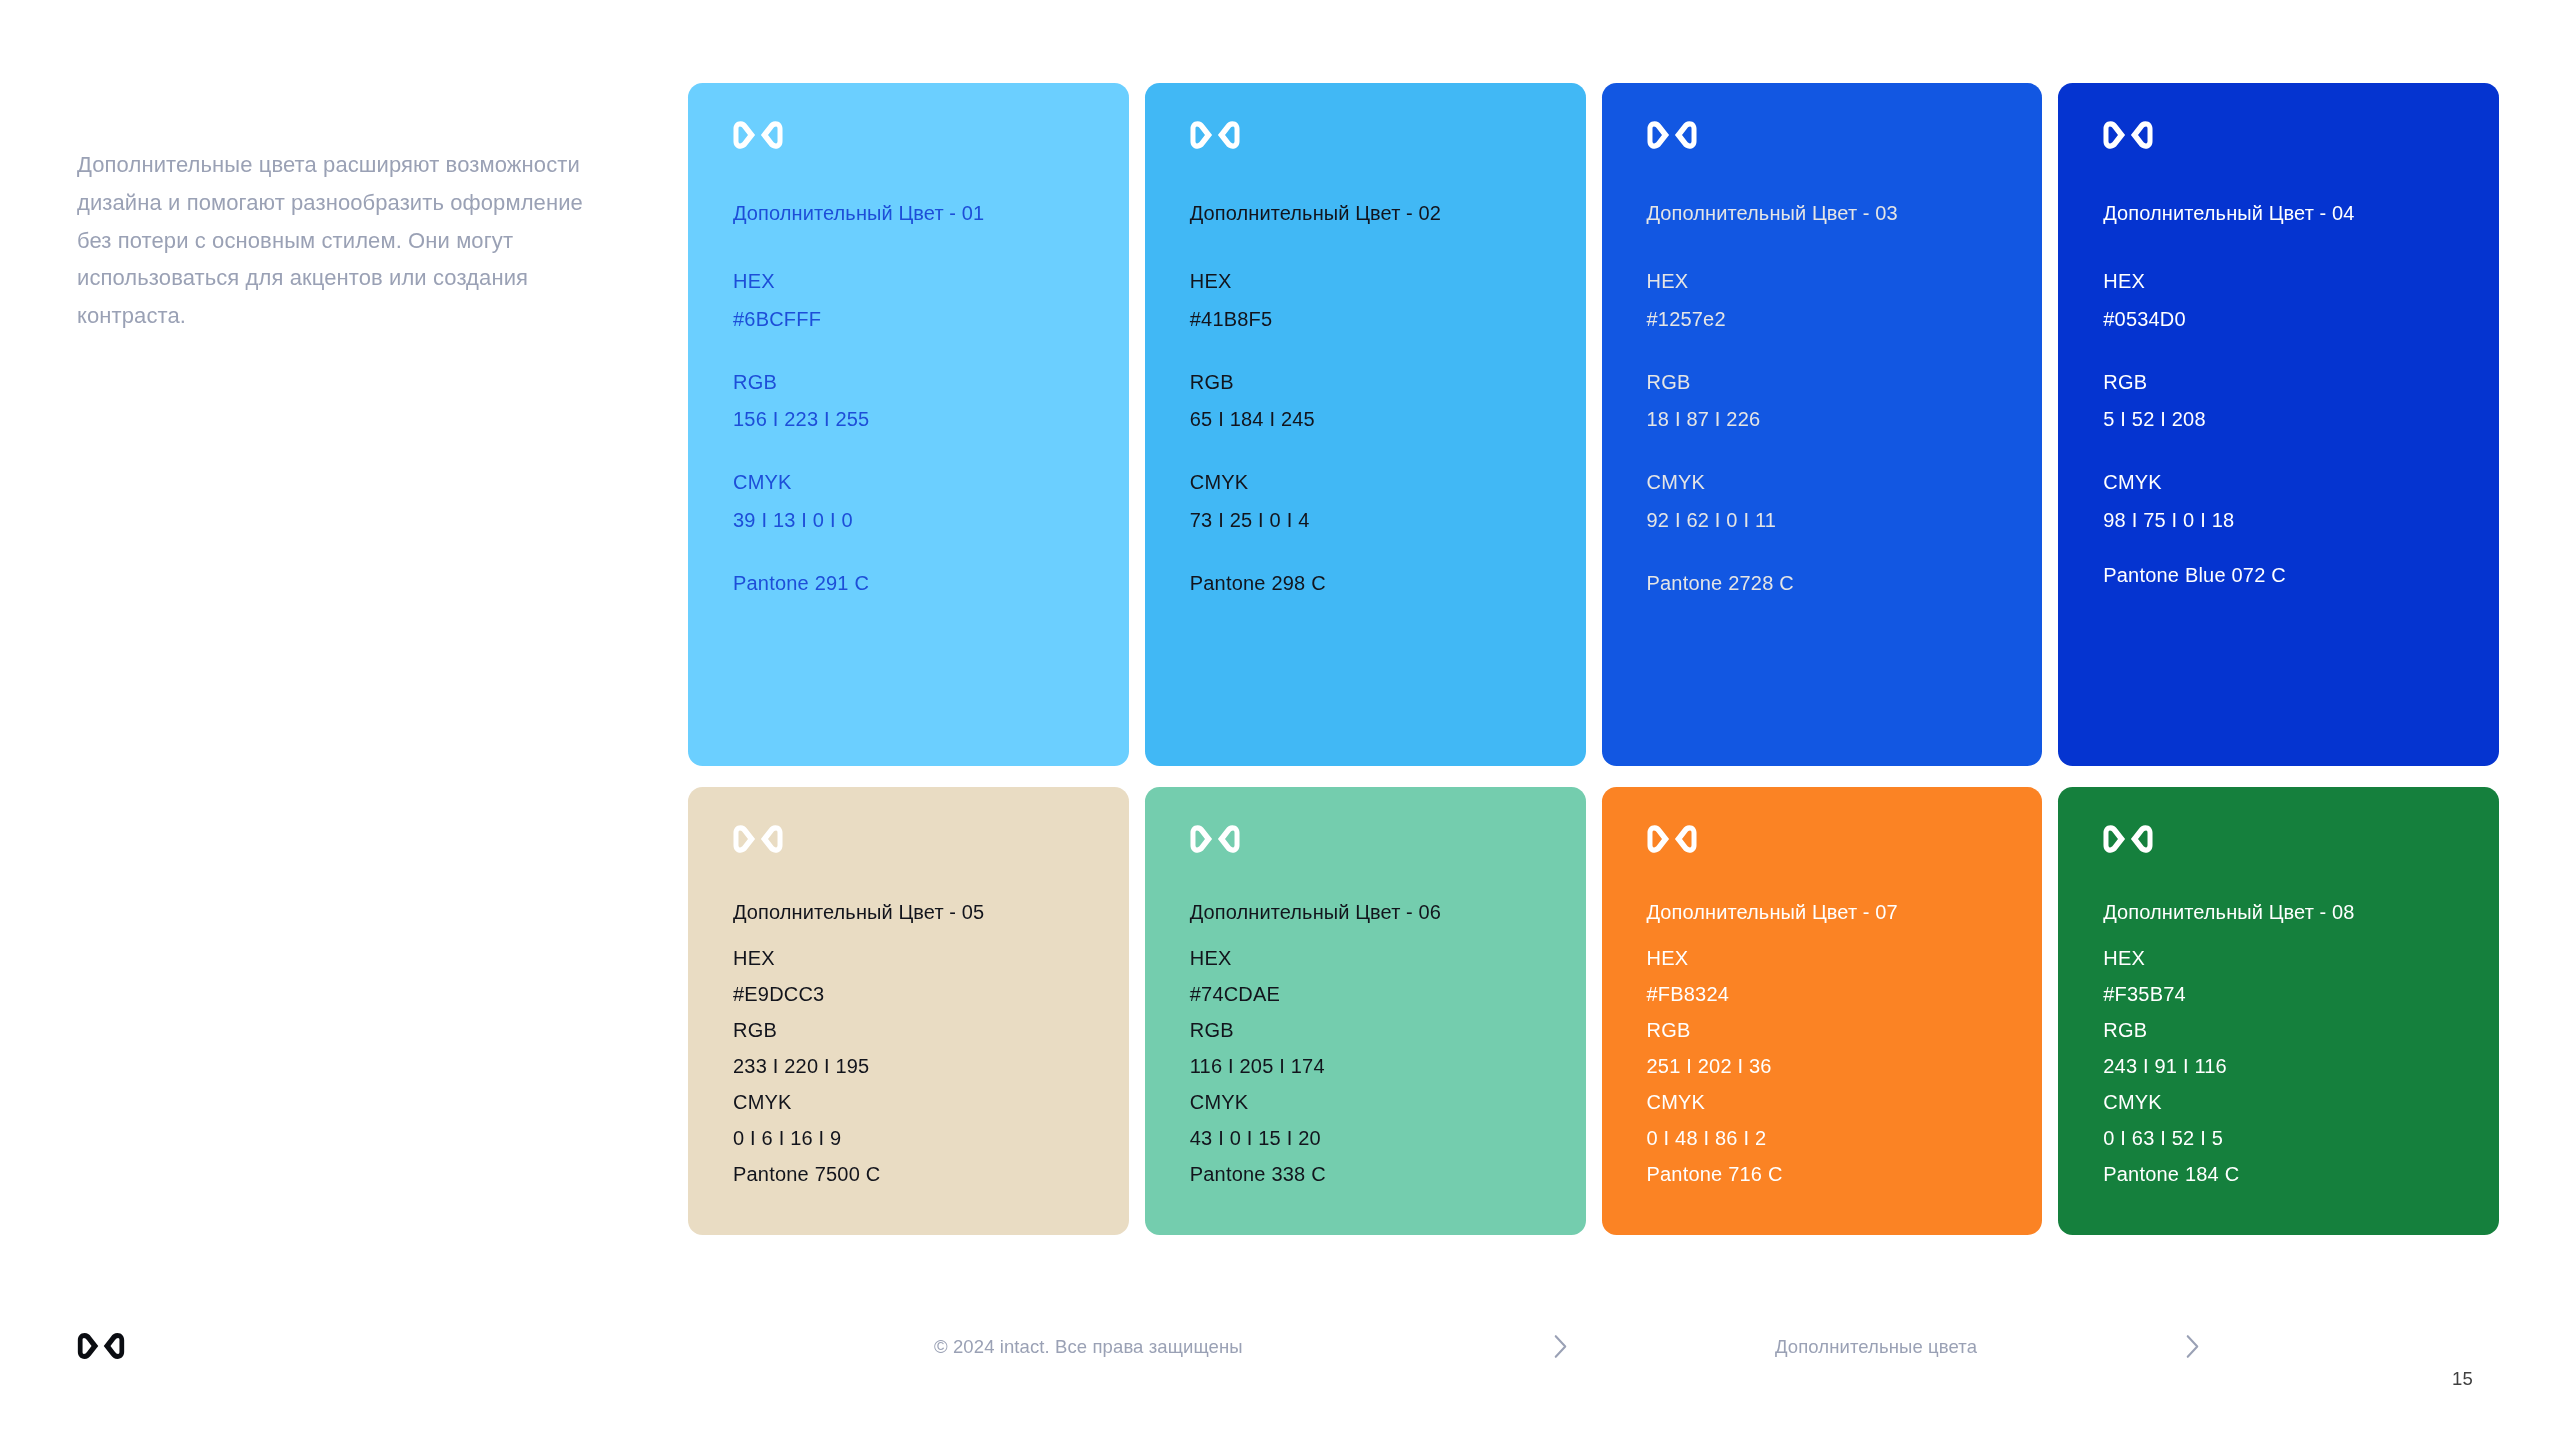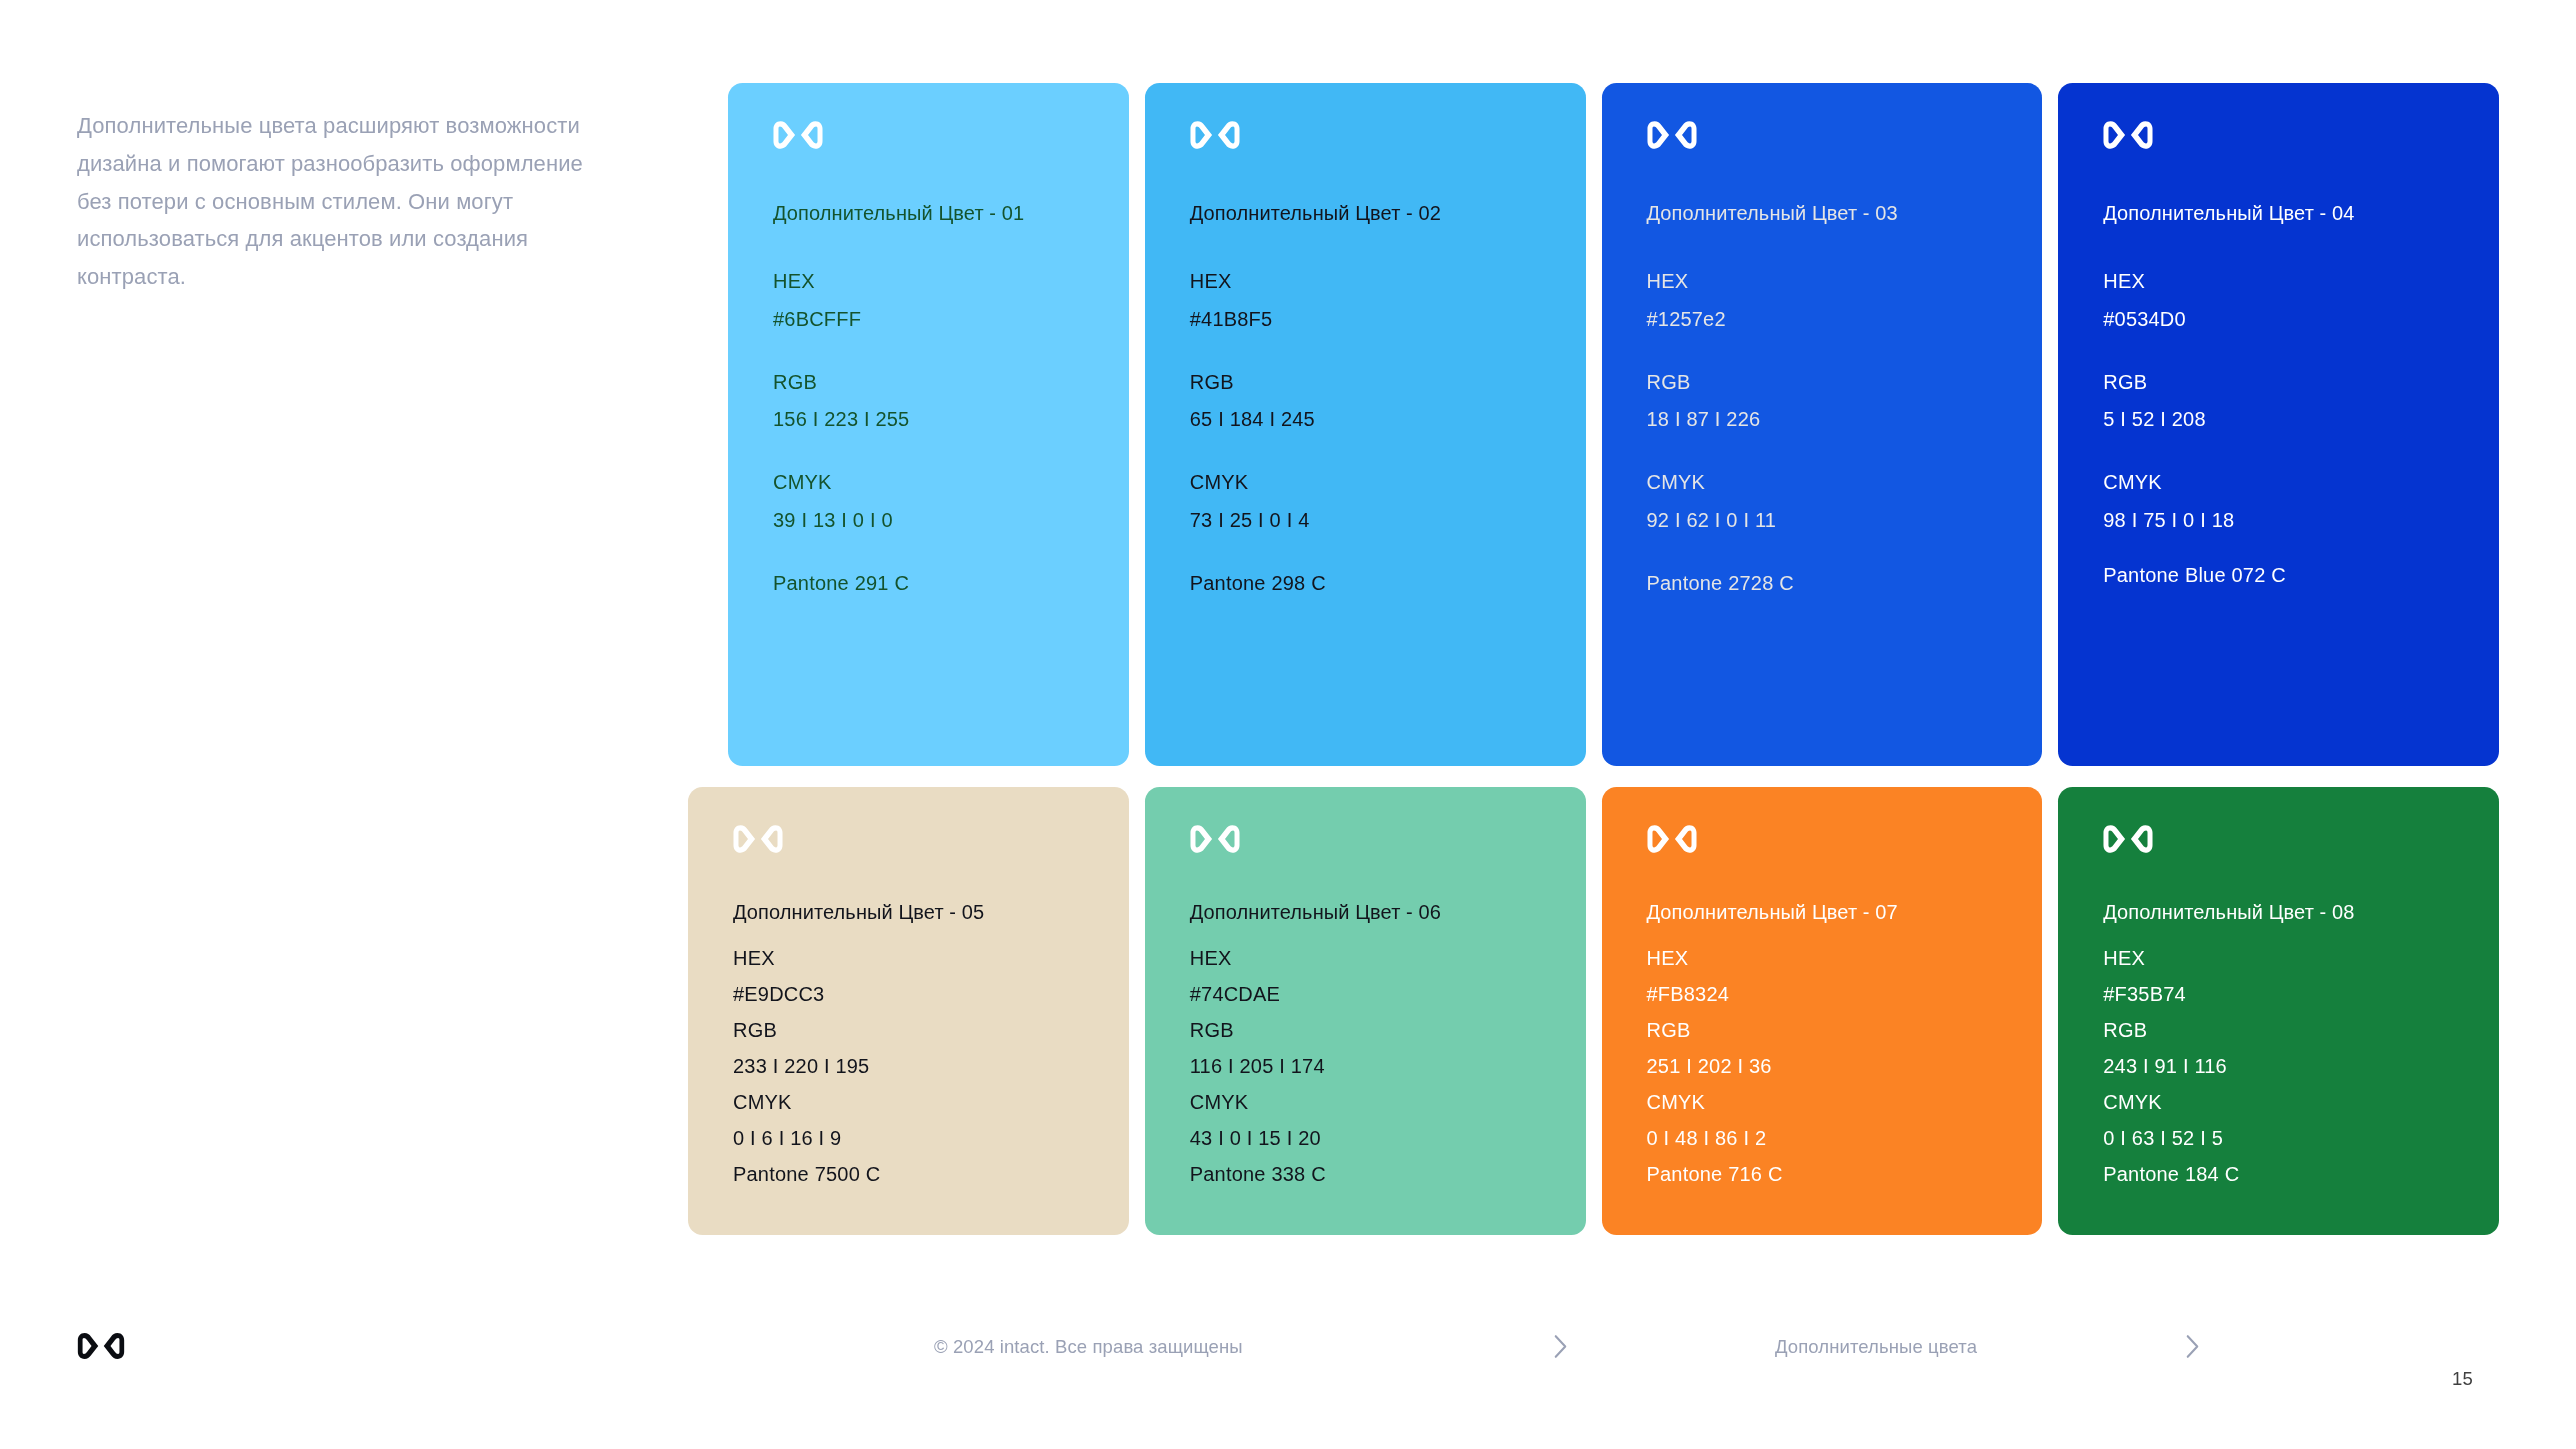--- a/index.html
+++ b/index.html
@@ -10,21 +10,21 @@
     overflow:hidden;
   }
   .slide { position:relative; width:2576px; height:1449px; background:#fff; }
 
   
   .left-col { position:absolute; left:77px; top:77px; width:547px; }
   .title { font-size:47px; font-weight:700; line-height:1.24; letter-spacing:-0.3px; }
   .title-line1 { color:#a9b0c4; display:block; }
   .title-line2 { color:#12141c; display:block; }
   .lede {
-    margin-top:30px;
+    margin-top:69px;
     font-size:22px;
     line-height:1.72;
     color:#9aa1b5;
     font-weight:400;
     max-width:523px;
     letter-spacing:0.1px;
   }
 
   
   .grid {
@@ -99,21 +99,21 @@
 <body>
 
 <div class="slide">
 
   <div class="left-col">
     <p class="lede">Дополнительные цвета расширяют возможности дизайна и помогают разнообразить оформление без потери с основным стилем. Они могут использоваться для акцентов или создания контраста.</p>
   </div>
 
   <div class="grid">
 
-    <div class="card row-top" style="background: rgb(107, 207, 255); color: #14532d; margin-left: 40px;">
+    <div class="card row-top" style="background: rgb(107, 207, 255); color: #1d4ed8;">
       <span class="card-logo" style="color: rgb(255, 255, 255);">
         <svg viewBox="0 0 62 42" xmlns="http://www.w3.org/2000/svg" aria-hidden="true">
           <path fill="currentColor" d="M9.5 4 C3.6 4 0.6 8.4 0.6 13.4 L0.6 28.6 C0.6 33.6 3.6 38 9.5 38 C13.2 38 15.6 36.2 17.9 33.2 L27.4 21 L17.9 8.8 C15.6 5.8 13.2 4 9.5 4 Z M8.6 10.6 C10.2 10.6 11.3 11.5 12.6 13.2 L18.6 21 L12.6 28.8 C11.3 30.5 10.2 31.4 8.6 31.4 C7.4 31.4 6.8 30.5 6.8 28.9 L6.8 13.1 C6.8 11.5 7.4 10.6 8.6 10.6 Z"></path>
           <path fill="currentColor" d="M52.5 4 C48.8 4 46.4 5.8 44.1 8.8 L34.6 21 L44.1 33.2 C46.4 36.2 48.8 38 52.5 38 C58.4 38 61.4 33.6 61.4 28.6 L61.4 13.4 C61.4 8.4 58.4 4 52.5 4 Z M53.4 10.6 C54.6 10.6 55.2 11.5 55.2 13.1 L55.2 28.9 C55.2 30.5 54.6 31.4 53.4 31.4 C51.8 31.4 50.7 30.5 49.4 28.8 L43.4 21 L49.4 13.2 C50.7 11.5 51.8 10.6 53.4 10.6 Z"></path>
         </svg>
       </span>
       <div class="card-name">Дополнительный Цвет - 01</div>
       <div class="spec-list">
         <div class="spec-group">
           <div class="spec-label">HEX</div>

